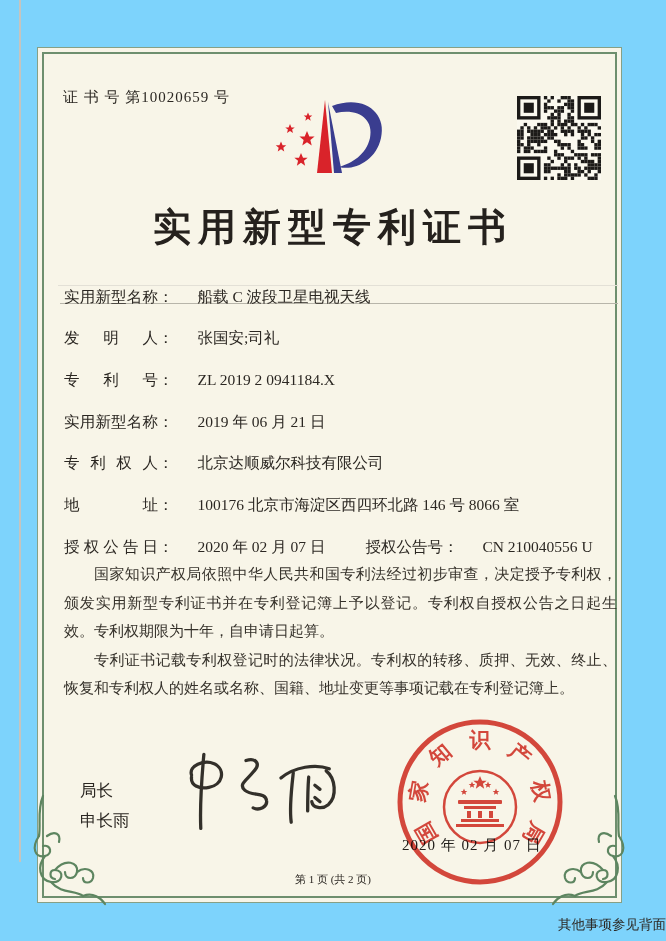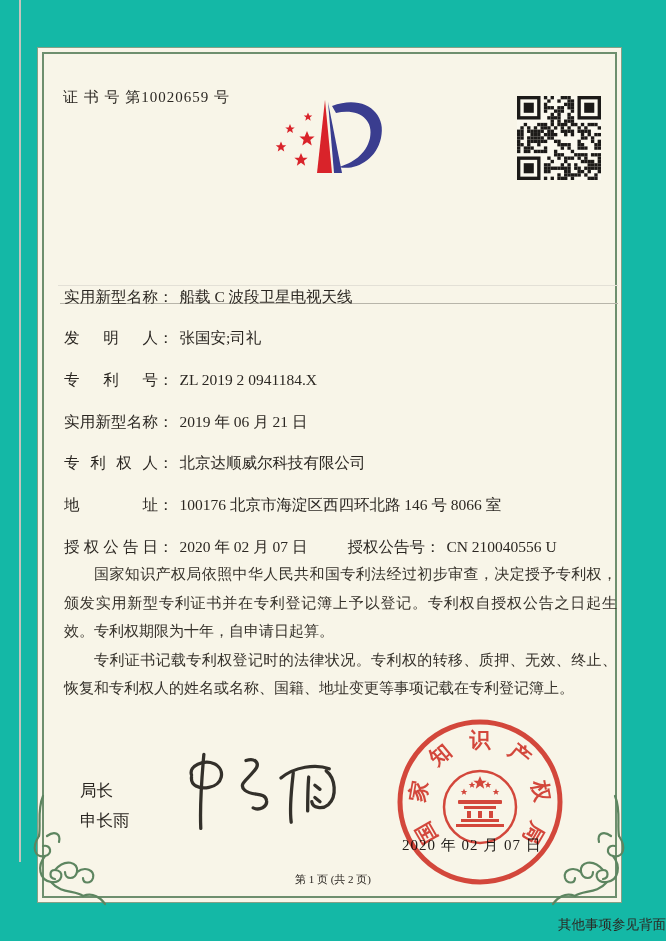--- a/index.html
+++ b/index.html
@@ -1,37 +1,37 @@
 <!DOCTYPE html>
 <html><head>
 <meta charset="utf-8">
 <style>
   html,body{margin:0;padding:0;background:#e9e7e0;}
   .page{
     width:666px;height:941px;position:relative;margin:0 auto;
-    background:#14b8a6;overflow:hidden;
+    background:#7dd3fc;overflow:hidden;
     font-family:"Liberation Serif","DejaVu Serif",serif;color:#2b2722;
   }
   .scan-edge{position:absolute;left:19px;top:0;width:2px;height:862px;background:#c6c4be;}
   
   .frame-outer{position:absolute;left:37px;top:47px;width:585px;height:856px;
     border:1px solid #86a086;box-sizing:border-box;background:#f8f5e8;}
   .frame-inner{position:absolute;left:4px;top:4px;right:4px;bottom:4px;
     border:2px solid #6e8f6e;box-sizing:border-box;}
   .cert-no{position:absolute;left:63px;top:88px;font-size:15px;letter-spacing:1px;}
   .logo{position:absolute;left:258px;top:86px;width:140px;height:100px;}
   .qr{position:absolute;left:517px;top:96px;width:84px;height:84px;}
   .title{position:absolute;left:0;top:202px;width:100%;text-align:center;
     font-size:38px;font-weight:bold;letter-spacing:7px;color:#25211d;}
   .crease1{position:absolute;left:58px;top:285px;width:560px;height:1px;background:#e3e0d6;}
   .crease2{position:absolute;left:60px;top:303px;width:558px;height:1px;background:#b8b5aa;}
   .fields{position:absolute;left:64px;top:287px;width:556px;font-size:15.5px;}
   .frow{position:absolute;left:0;white-space:nowrap;}
   .lbl{display:inline-block;width:94px;text-align:justify;text-align-last:justify;vertical-align:top;}
-  .val{margin-left:6px;}
+  .val{margin-left:24px;}
   .pair2{margin-left:40px;}
   .paras{position:absolute;left:64px;top:560px;width:553px;font-size:15px;
     line-height:28.5px;text-align:justify;color:#35312a;}
   .paras p{margin:0;text-indent:2em;}
   .officer{position:absolute;left:80px;top:776px;font-size:16.5px;line-height:30px;}
   .sig{position:absolute;left:172px;top:745px;width:185px;height:100px;}
   .seal{position:absolute;left:394px;top:716px;width:172px;height:172px;
     mix-blend-mode:multiply;opacity:.92;z-index:3;}
   .seal-date{position:absolute;left:402px;top:836px;font-size:15px;z-index:2;
     letter-spacing:1px;color:#23201c;}
@@ -313,20 +313,21 @@
         <rect x="19" y="1" width="5" height="5" fill="#fbf9ef"></rect>
         <rect x="20" y="2" width="3" height="3" fill="#1c1a18"></rect>
       </g>
       <g>
         <rect x="0" y="18" width="7" height="7" fill="#1c1a18"></rect>
         <rect x="1" y="19" width="5" height="5" fill="#fbf9ef"></rect>
         <rect x="2" y="20" width="3" height="3" fill="#1c1a18"></rect>
       </g>
     </svg>
 
+  <div class="title">实用新型专利证书</div>
 
   <div class="crease1"></div>
   <div class="crease2"></div>
 
   <div class="fields">
     <div class="frow" style="top:0px">
       <span class="lbl">实用新型名称</span><span>：</span><span class="val">船载 C 波段卫星电视天线</span>
     </div>
     <div class="frow" style="top:41px">
       <span class="lbl">发明人</span><span>：</span><span class="val">张国安;司礼</span>

